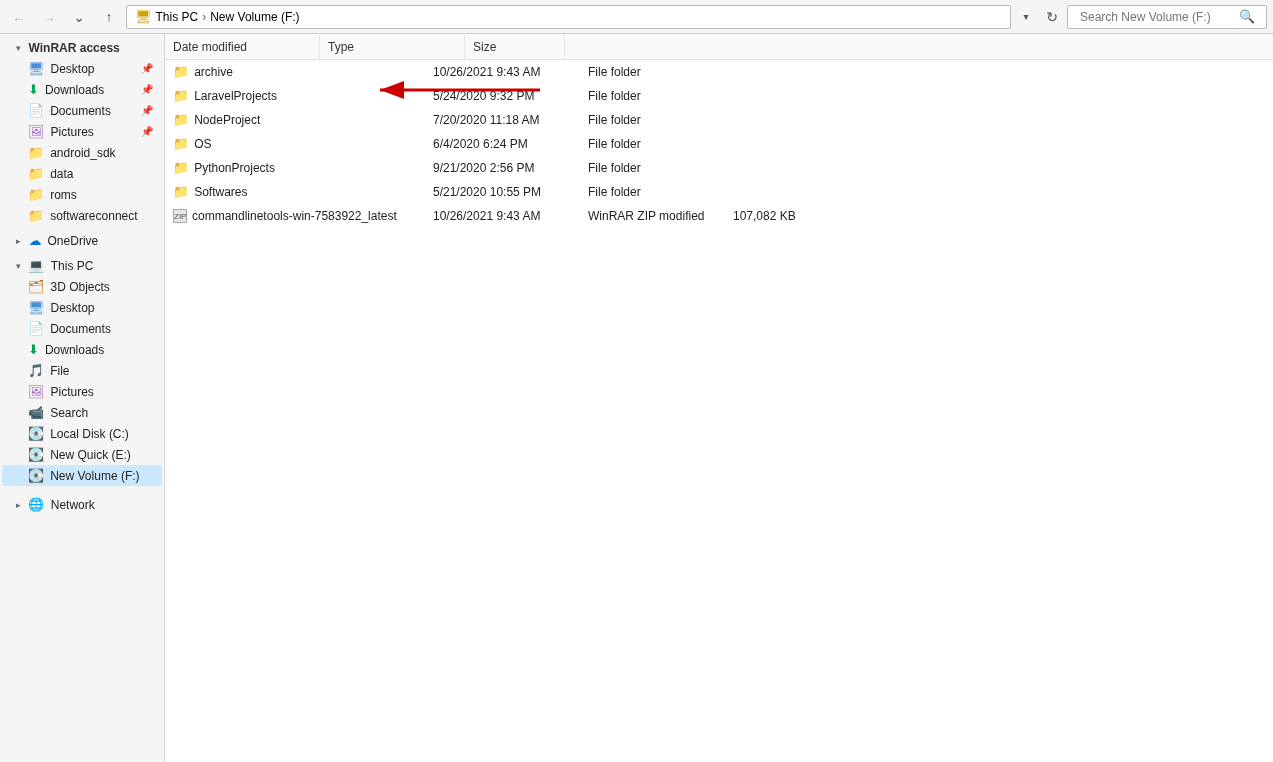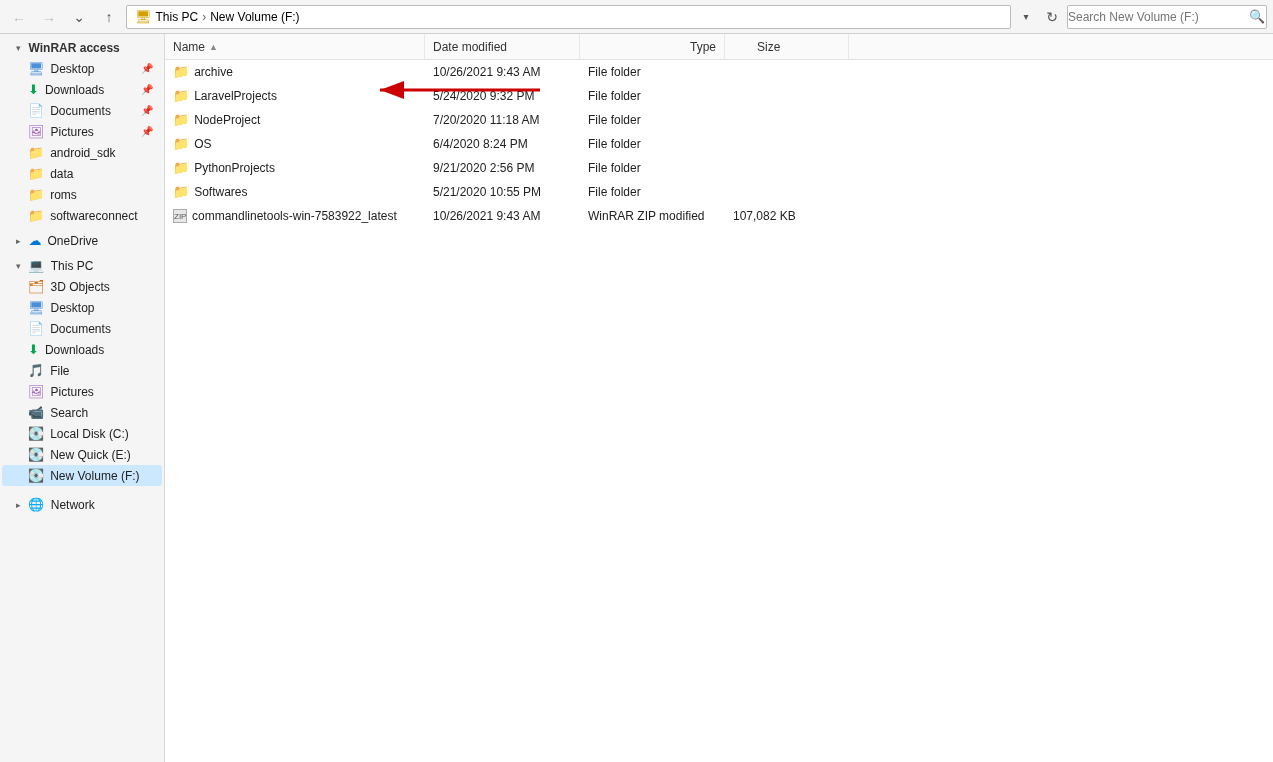--- a/index.html
+++ b/index.html
@@ -35,21 +35,21 @@
       border-radius: 2px;
     }
     .address-bar .folder-icon { color: #d4a000; font-size: 13px; }
     .address-separator { color: #666; }
     .search-bar {
       width: 200px; height: 24px;
       border: 1px solid #bbb;
       background: white;
       display: flex;
       align-items: center;
-      padding: 0 0;
+      padding: 0 12px;
       gap: 4px;
       border-radius: 2px;
     }
     .search-bar input {
       border: none; outline: none; font-size: 12px; flex: 1; background: transparent;
     }
     .search-bar .search-icon { color: #777; font-size: 13px; }
     .dropdown-btn { width: 22px; height: 24px; background: none; border: none; cursor: pointer; font-size: 10px; color: #555; }
     .refresh-btn { width: 22px; height: 24px; background: none; border: none; cursor: pointer; font-size: 14px; color: #555; }
 
@@ -106,22 +106,22 @@
       font-size: 12px;
       color: #333;
       cursor: pointer;
       height: 100%;
       border-right: 1px solid #e8e8e8;
       user-select: none;
     }
     .sort-col .sort-arrow { font-size: 9px; margin-left: 4px; color: #888; }
     .col-name { width: 260px; }
     .col-date { width: 155px; text-align: center; }
-    .col-type { width: 145px; justify-content: flex-end; }
-    .col-size { width: 100px; margin-left: 24px; }
+    .col-type { width: 145px; }
+    .col-size { width: 100px; }
 
     .file-list { flex: 1; overflow-y: auto; }
     .file-row {
       display: flex;
       align-items: center;
       height: 24px;
       padding: 0;
       cursor: pointer;
       border-bottom: 1px solid transparent;
     }
@@ -276,24 +276,20 @@
       <span class="chevron">▸</span>
       <span style="color:#0078d7;font-size:13px;">🌐</span>
       <span>Network</span>
     </div>
 
   </div>
 
   <div class="file-pane" style="position:relative;">
 
     <div class="sort-row">
-      <div class="sort-col col-name">
-        <span>Name</span>
-        <span class="sort-arrow">▲</span>
-      </div>
       <div class="sort-col col-date">
         <span>Date modified</span>
       </div>
       <div class="sort-col col-type">
         <span>Type</span>
       </div>
       <div class="sort-col col-size">
         <span>Size</span>
       </div>
     </div>
@@ -324,21 +320,21 @@
     </div>
     <div class="file-cell date">7/20/2020 11:18 AM</div>
     <div class="file-cell type">File folder</div>
     <div class="file-cell size"></div>
   </div>
         <div class="file-row">
     <div class="file-cell name">
       <span style="color:#d4a000;font-size:13px;">📁</span>
       <span>OS</span>
     </div>
-    <div class="file-cell date">6/4/2020 8:24 PM</div>
+    <div class="file-cell date">6/4/2020 6:24 PM</div>
     <div class="file-cell type">File folder</div>
     <div class="file-cell size"></div>
   </div>
         <div class="file-row">
     <div class="file-cell name">
       <span style="color:#d4a000;font-size:13px;">📁</span>
       <span>PythonProjects</span>
     </div>
     <div class="file-cell date">9/21/2020 2:56 PM</div>
     <div class="file-cell type">File folder</div>

